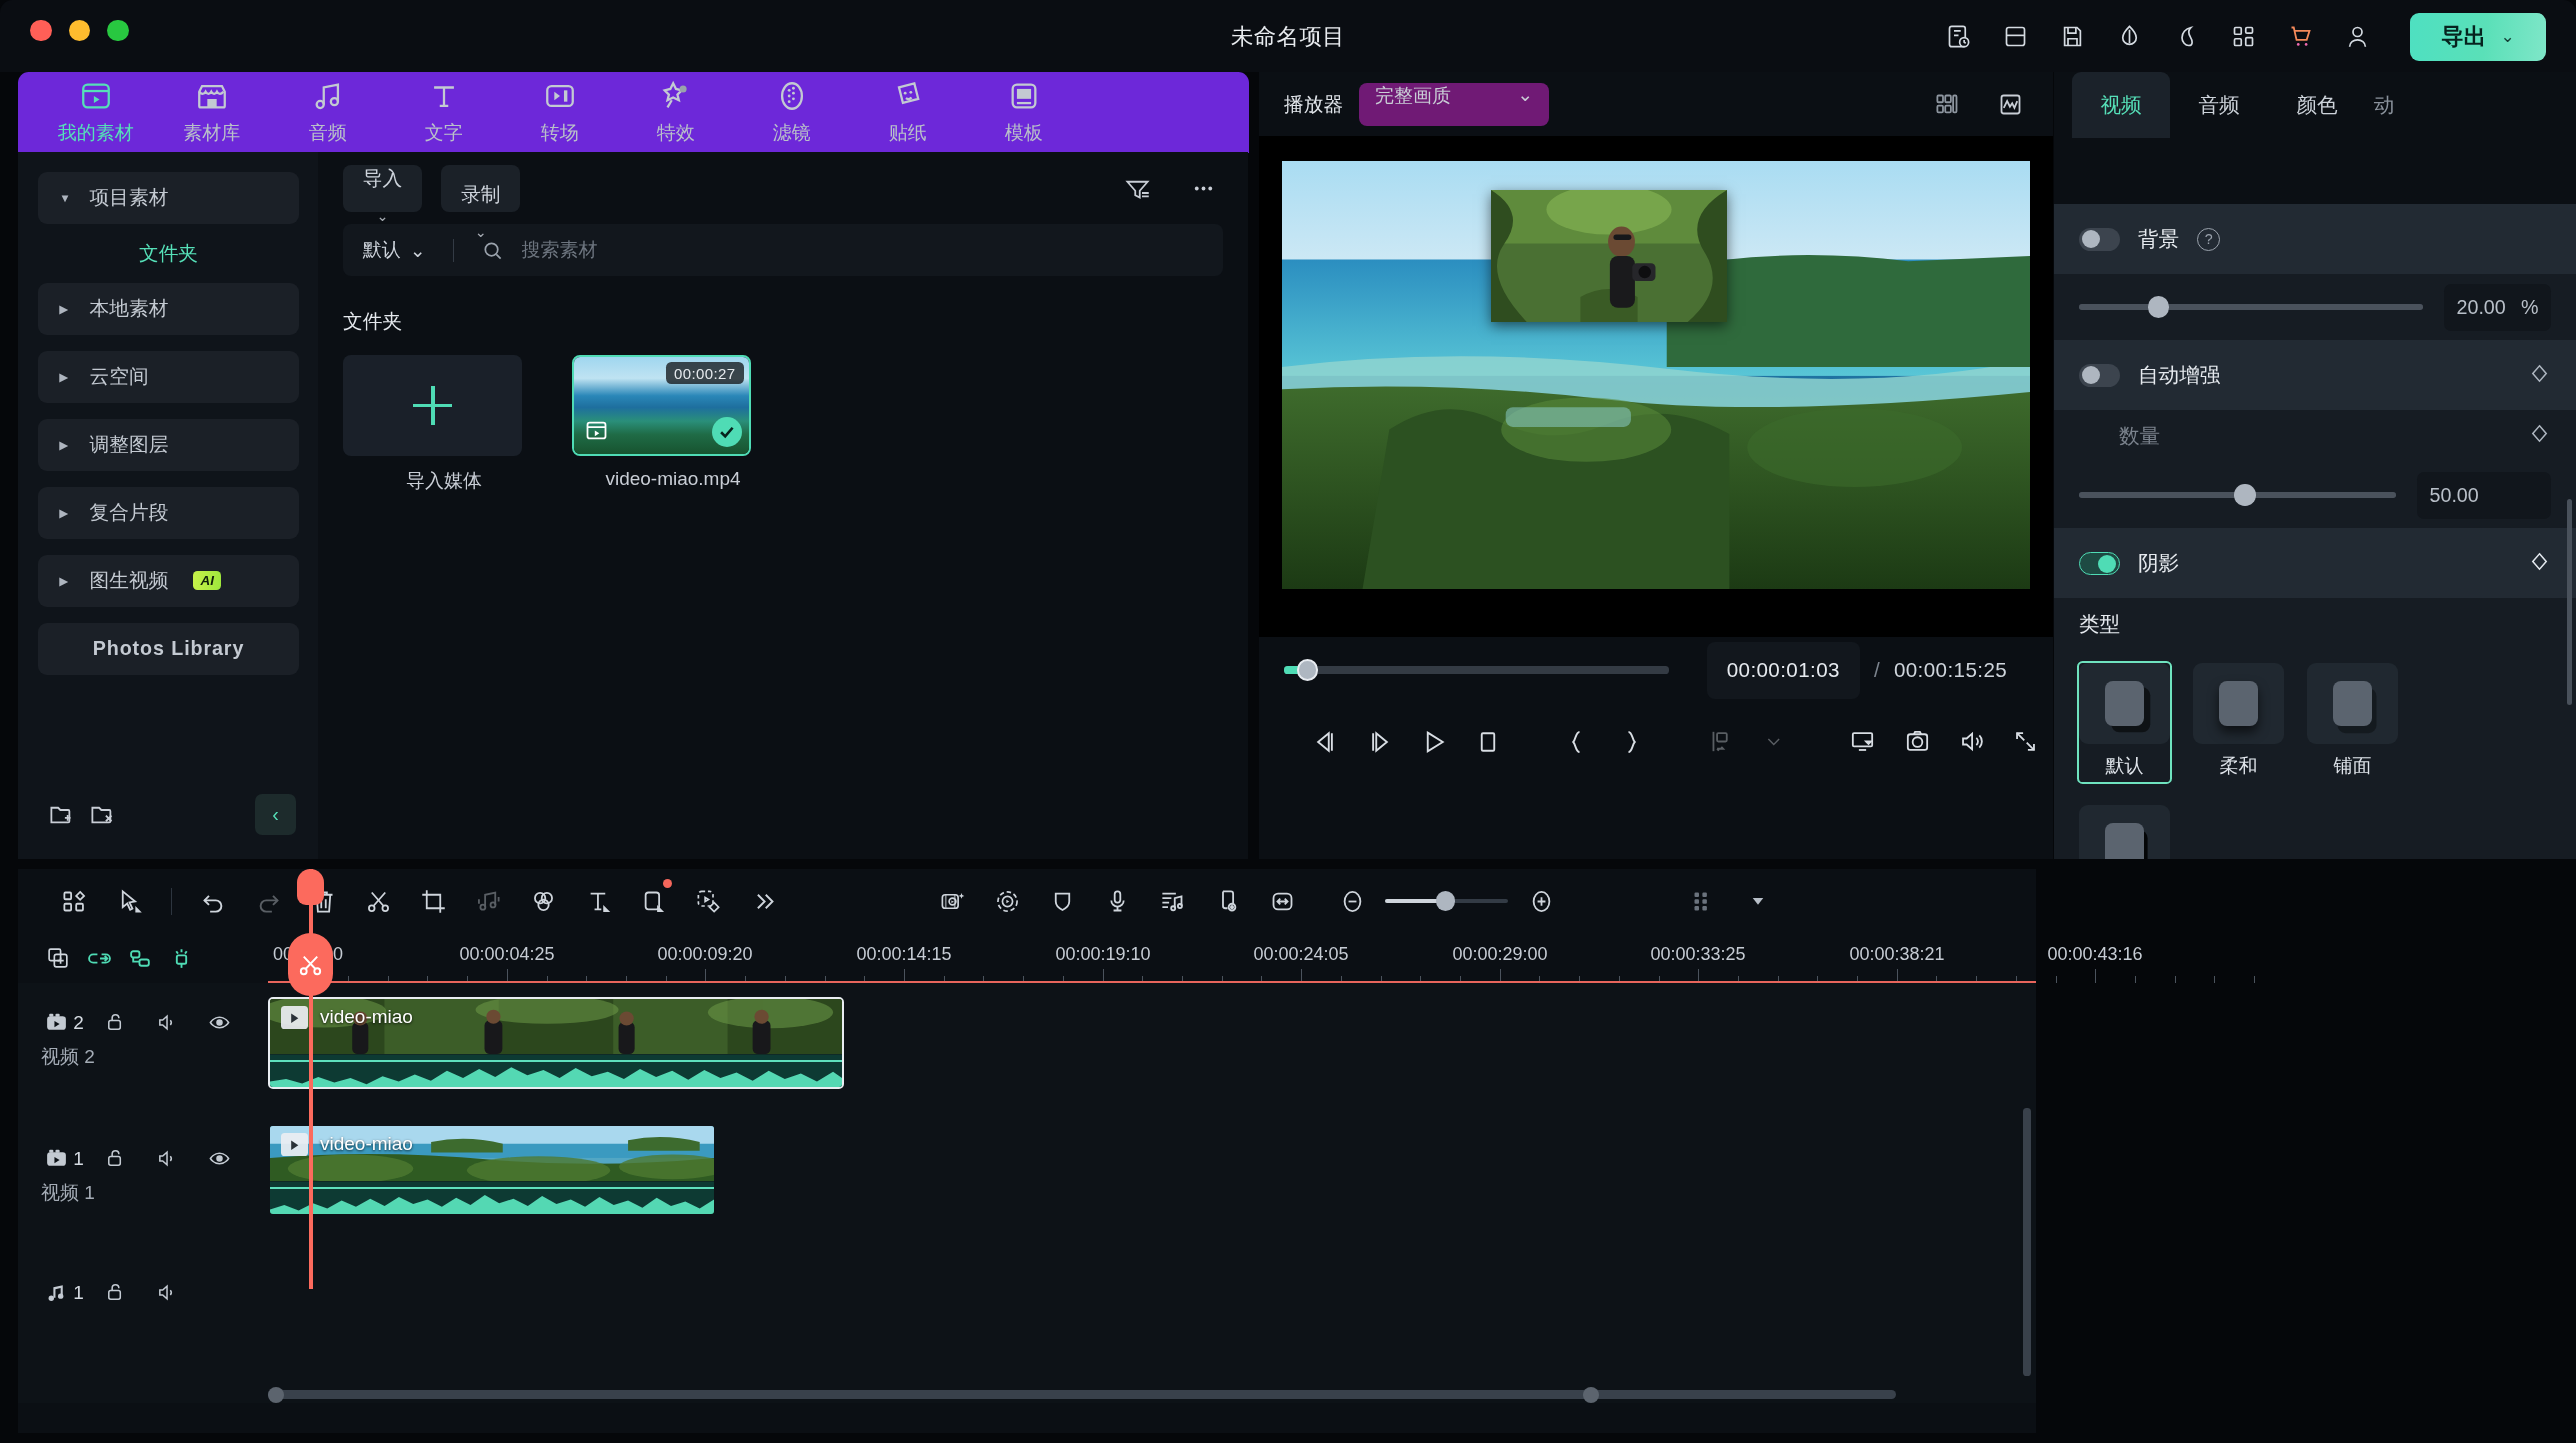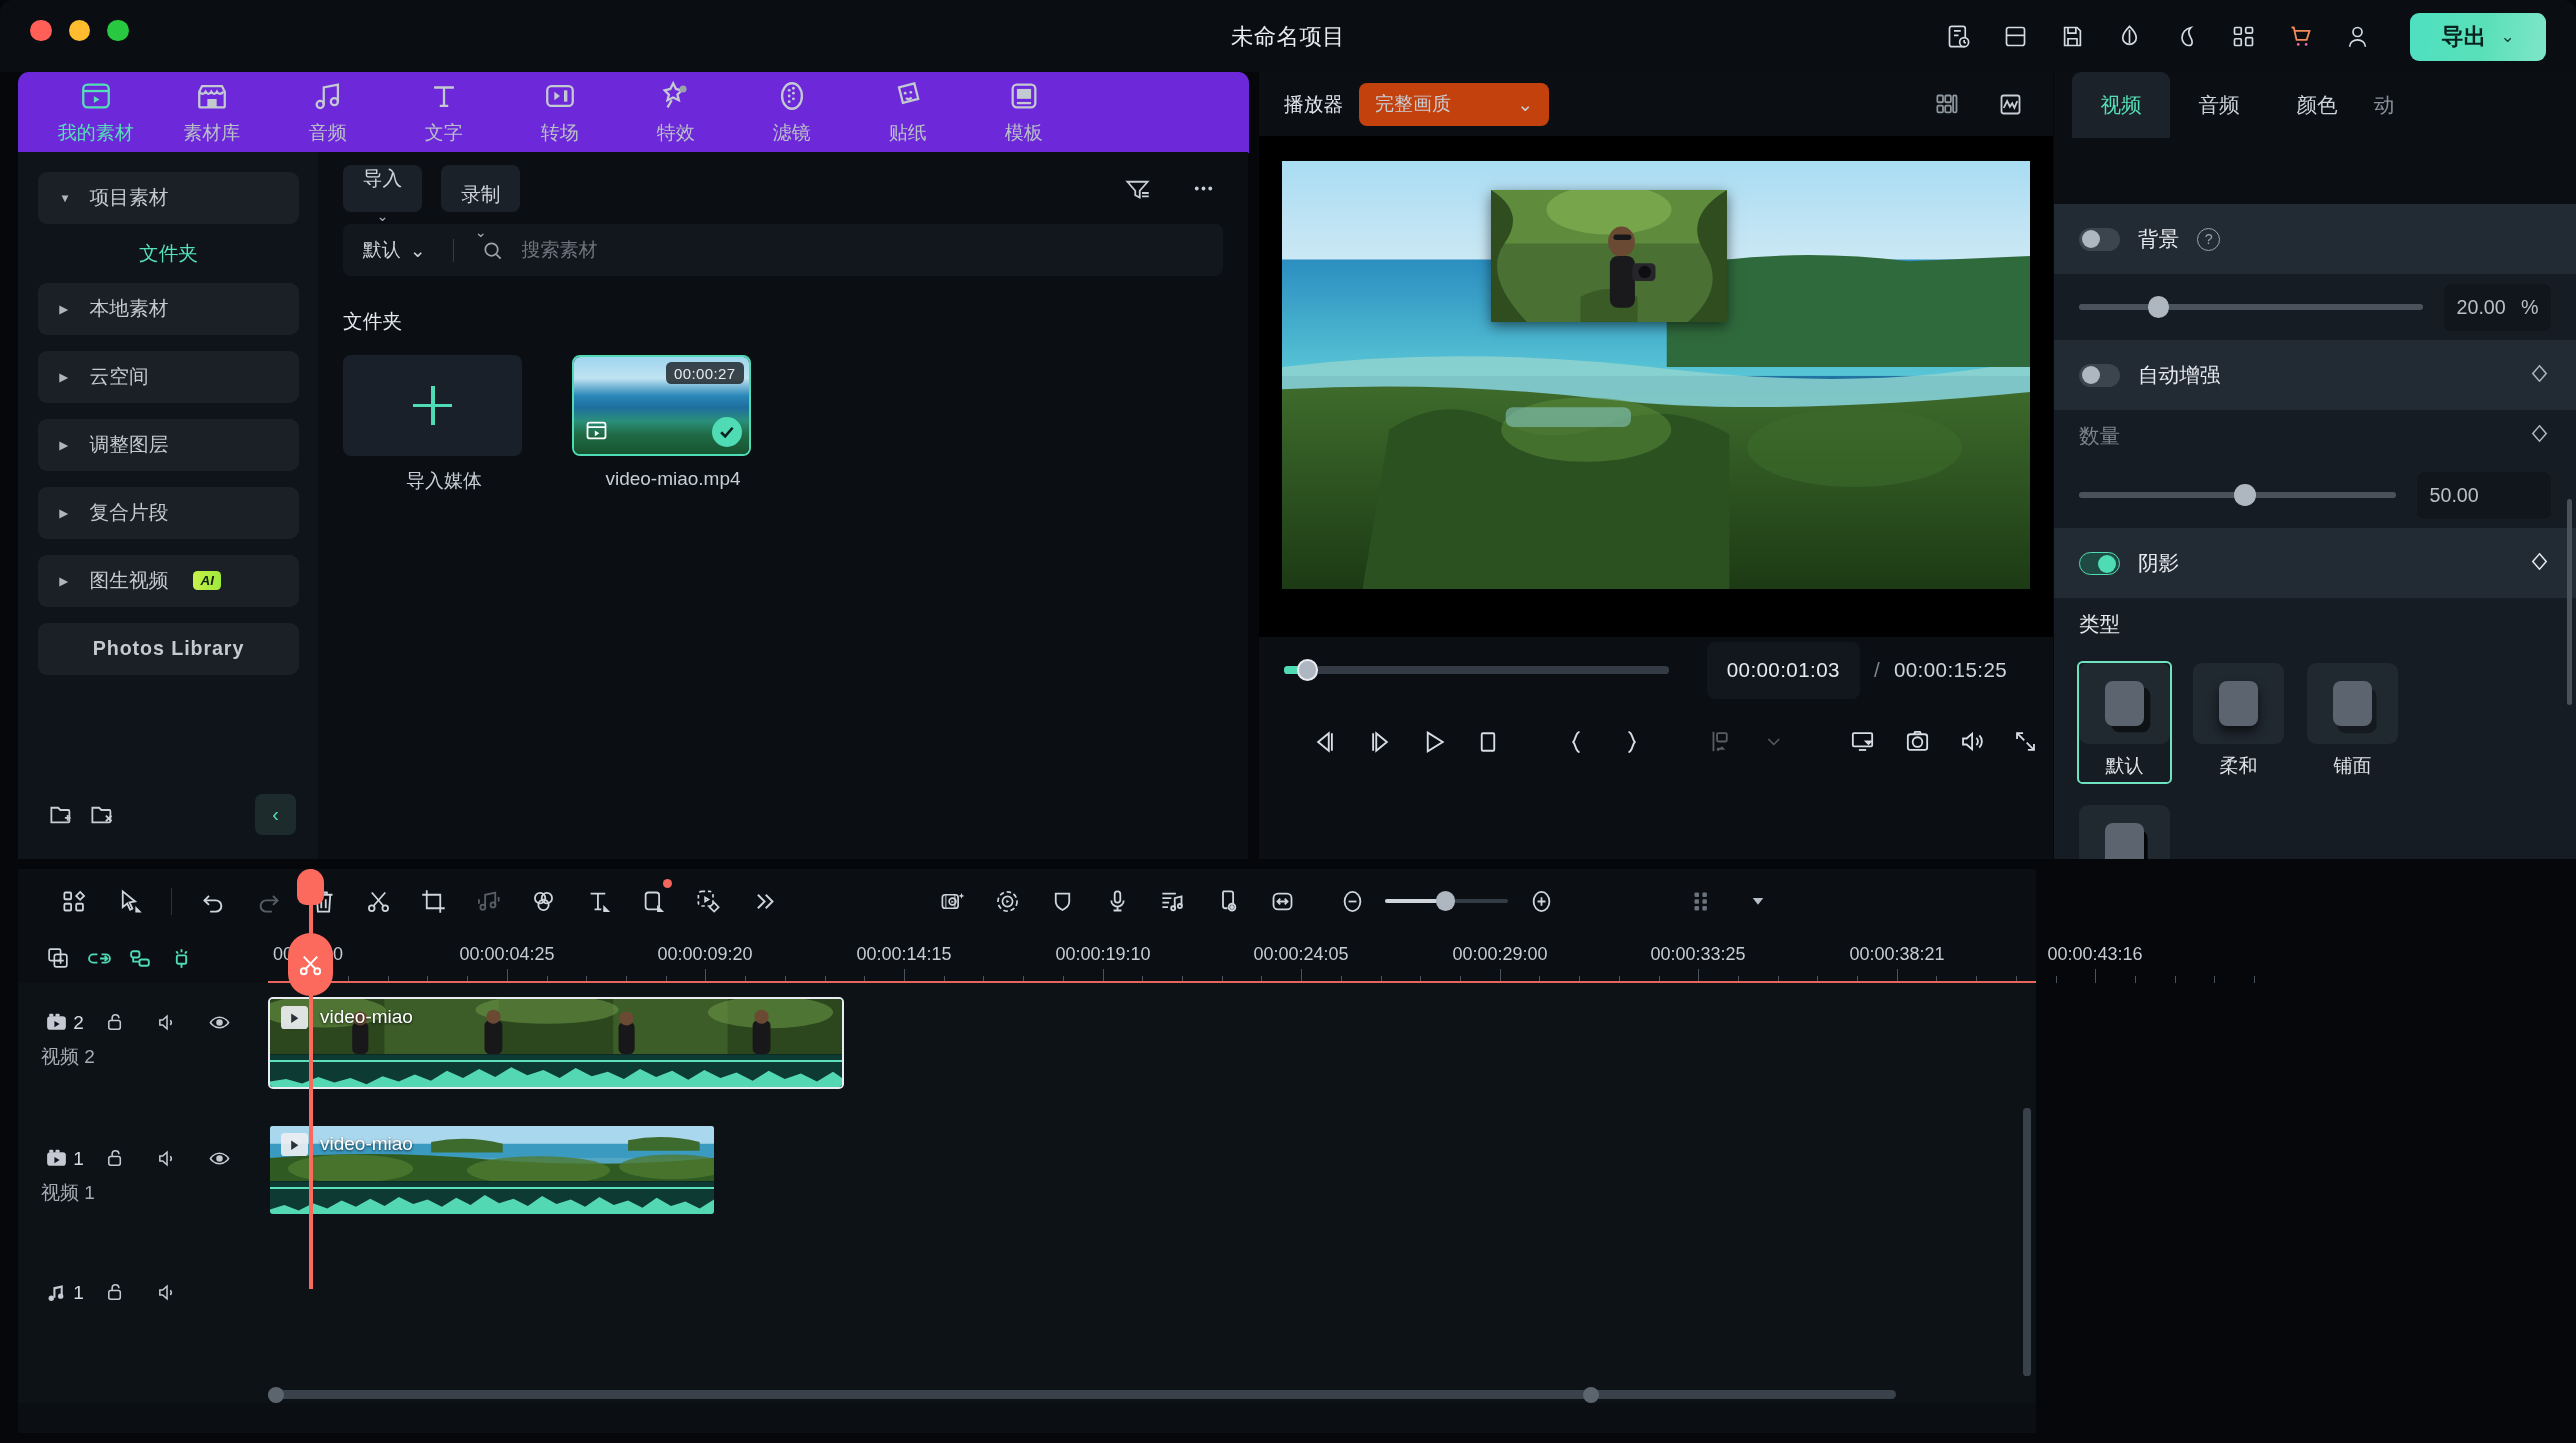--- a/index.html
+++ b/index.html
@@ -85,21 +85,21 @@
   .badge-dur{position:absolute;right:5.4px;top:5.4px;background:rgba(20,24,28,.78);border-radius:5.4px;
     padding:2.7px 8px;font-size:15px;color:#e6eaee;letter-spacing:0.4px;}
   .thumb .vicon{position:absolute;left:9px;bottom:7.2px;}
   .check{position:absolute;right:7.2px;bottom:7.2px;width:30px;height:30px;border-radius:50%;
     background:#4fdcb5;display:flex;align-items:center;justify-content:center;}
 
   
   .player{position:absolute;left:1259px;top:72px;width:794px;height:787px;background:#0b0f14;}
   .pl-head{height:64px;display:flex;align-items:center;padding-left:25px;gap:16px;}
   .pl-head .lab{font-size:19.7px;color:#e2e6eb;}
-  .quality{height:43px;border-radius:8px;background:#c2410c;display:flex;align-items:center;
+  .quality{height:43px;border-radius:8px;background:#701a75;display:flex;
     justify-content:space-between;padding:0 16px;width:190px;font-size:19px;color:#c9ced6;cursor:pointer;}
   .pl-head-right{margin-left:auto;display:flex;gap:27px;padding-right:25px;}
   .stage{position:absolute;left:0;top:64px;width:794px;height:501px;background:#000;}
   .video-main{position:absolute;left:23px;top:25px;width:748px;height:428px;overflow:hidden;background:#09121a;}
   .pip{position:absolute;left:209px;top:29px;width:236px;height:132px;overflow:hidden;
     box-shadow:0 3.6px 12.5px rgba(0,0,0,.55);}
   .pl-ctrls{position:absolute;left:0;top:565px;width:794px;height:222px;background:#0b0f14;}
   .seekrow{display:flex;align-items:center;height:66px;padding:0 25px;gap:0;text-align:center;}
   .seek{position:relative;flex:1;max-width:385px;height:7.2px;border-radius:3.6px;background:#343b44;}
   .seek .fill{position:absolute;left:0;top:0;height:7.2px;width:19.7px;border-radius:3.6px;background:#4fdcb5;}
@@ -135,21 +135,21 @@
   .qmark{width:23px;height:23px;border-radius:50%;border:1.8px solid #9aa2ac;display:flex;
     align-items:center;justify-content:center;font-size:14.3px;color:#9aa2ac;cursor:pointer;}
   .dia{margin-left:auto;cursor:pointer;}
   .sliderrow{height:66px;display:flex;align-items:center;padding:0 25px;gap:21.5px;}
   .track{position:relative;flex:1;height:5.4px;border-radius:2.7px;background:#4a525c;}
   .track .knob{position:absolute;top:-8px;width:21.5px;height:21.5px;border-radius:50%;background:#aeb6c0;cursor:pointer;}
   .numbox{width:107px;height:47px;border-radius:7.2px;background:#11161c;display:flex;
     align-items:center;justify-content:space-between;padding:0 12.5px;font-size:19.7px;color:#b9c0c9;flex:none;}
   .numbox.wide{width:134px;justify-content:flex-start;}
   .lblrow{height:52px;display:flex;align-items:center;padding:0 25px;font-size:20.6px;color:#e6eaef;}
-  .lblrow.dimmed{color:#7b838d;}
+  .lblrow.dimmed{color:#7b838d;margin-left:40px;}
   .types{display:flex;gap:23px;padding:12.5px 25px 0 25px;}
   .type{width:91px;cursor:pointer;}
   .type .box{width:91px;height:81px;border-radius:9px;background:#202830;display:flex;
     align-items:center;justify-content:center;}
   .type .box .sq{width:39px;height:45px;border-radius:8px;background:#5b646f;}
   .type.sel{outline:2.7px solid #6fe3bf;border-radius:3.6px;padding-bottom:3.6px;}
   .type .tl{margin-top:9px;font-size:19px;color:#dfe4ea;text-align:center;}
   .sq.d1{box-shadow:6.3px 6.3px 0 rgba(0,0,0,.55);}
   .sq.d2{box-shadow:0 6.3px 10.7px rgba(0,0,0,.6);}
   .sq.d3{box-shadow:4.5px 7.2px 0 rgba(0,0,0,.35);}

